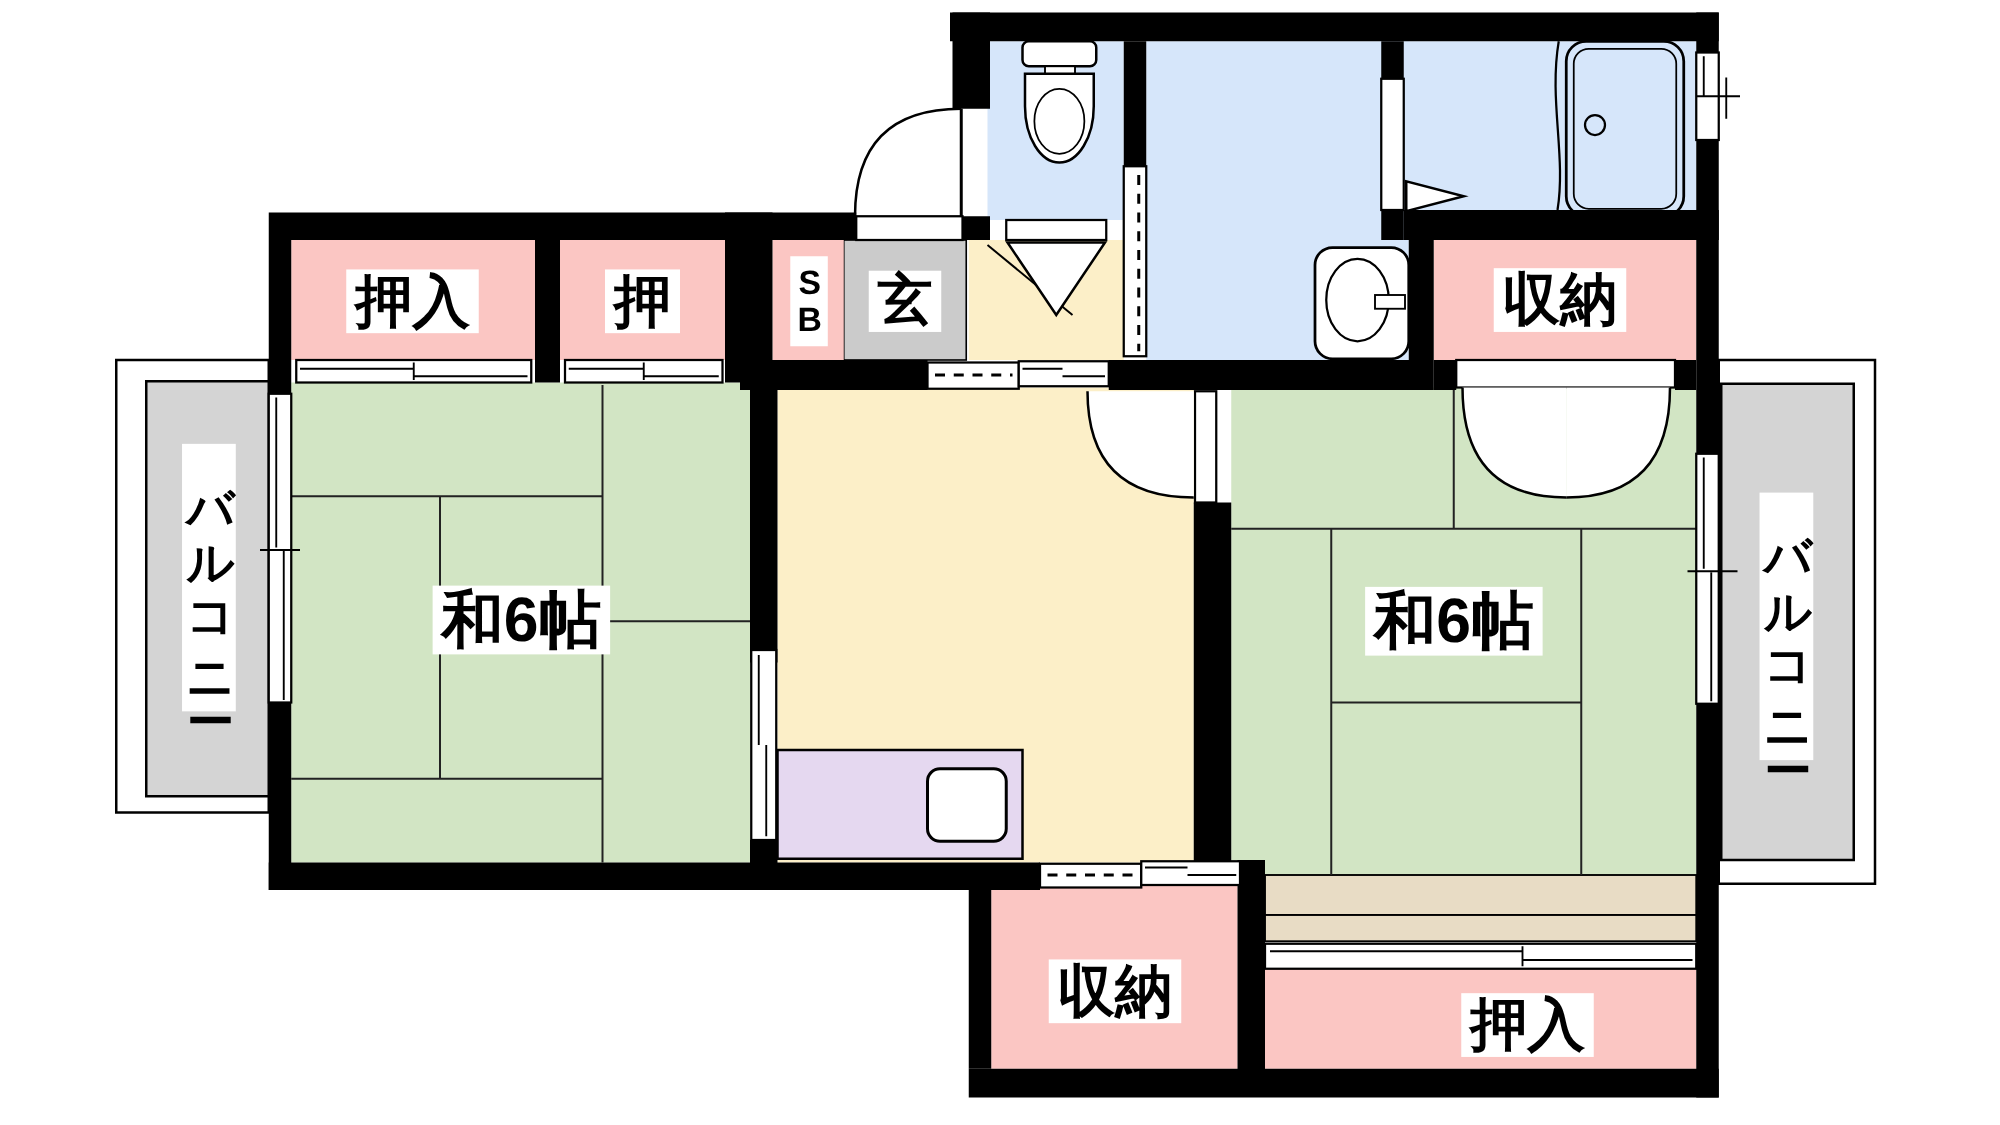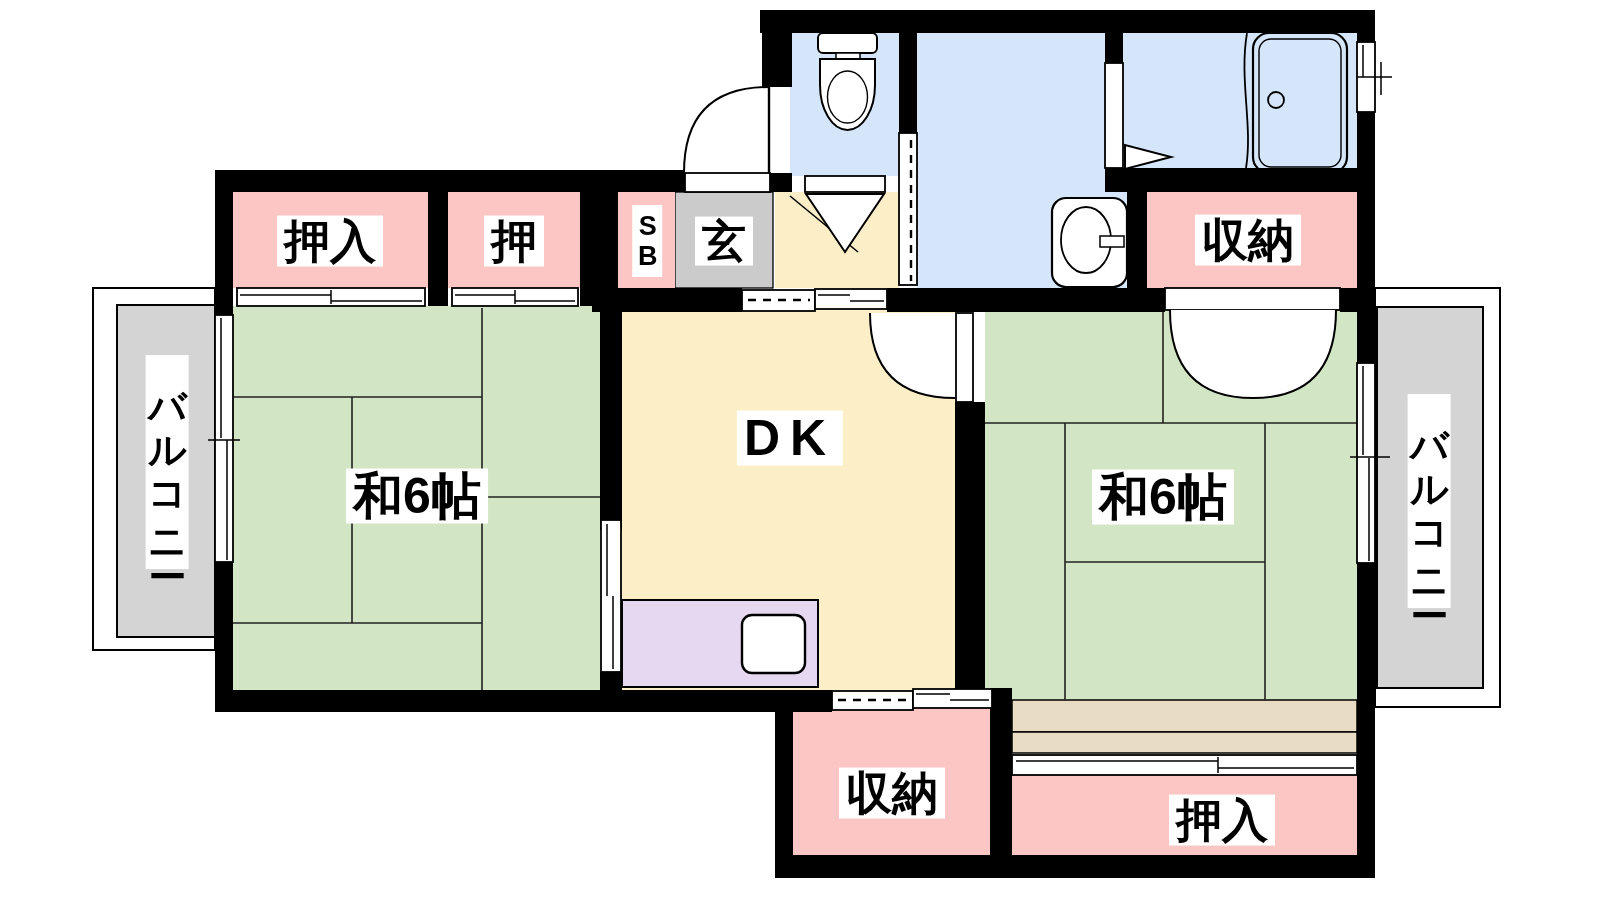--- a/index.html
+++ b/index.html
@@ -161,20 +161,19 @@
     <rect x="1259" y="39" width="82" height="128" rx="12" stroke-width="1.4"></rect>
     <circle cx="1276" cy="100" r="8" stroke-width="1.8"></circle>
   </g>
 </svg>
 
   <div class="lbl" style="left:330px;top:241px;font-size:46px;">押入</div>
   <div class="lbl" style="left:514px;top:241px;font-size:46px;">押</div>
   <div class="lbl upright" style="left:647px;top:241px;font-size:27px;">SB</div>
   <div class="lbl" style="left:724px;top:241px;font-size:44px;">玄</div>
   <div class="lbl" style="left:417px;top:496px;font-size:50px;">和6帖</div>
-  <div class="lbl" style="left:790px;top:438px;font-size:50px;letter-spacing:10px;">DK</div>
   <div class="lbl" style="left:1163px;top:497px;font-size:50px;">和6帖</div>
   <div class="lbl" style="left:1248px;top:240px;font-size:46px;">収納</div>
   <div class="lbl" style="left:892px;top:793px;font-size:46px;">収納</div>
   <div class="lbl" style="left:1222px;top:820px;font-size:46px;">押入</div>
   <div class="lbl vert" style="left:167px;top:462px;font-size:38px;letter-spacing:5px;">バルコニー</div>
   <div class="lbl vert" style="left:1429px;top:501px;font-size:38px;letter-spacing:5px;">バルコニー</div>
 </div>
 
 </body></html>

